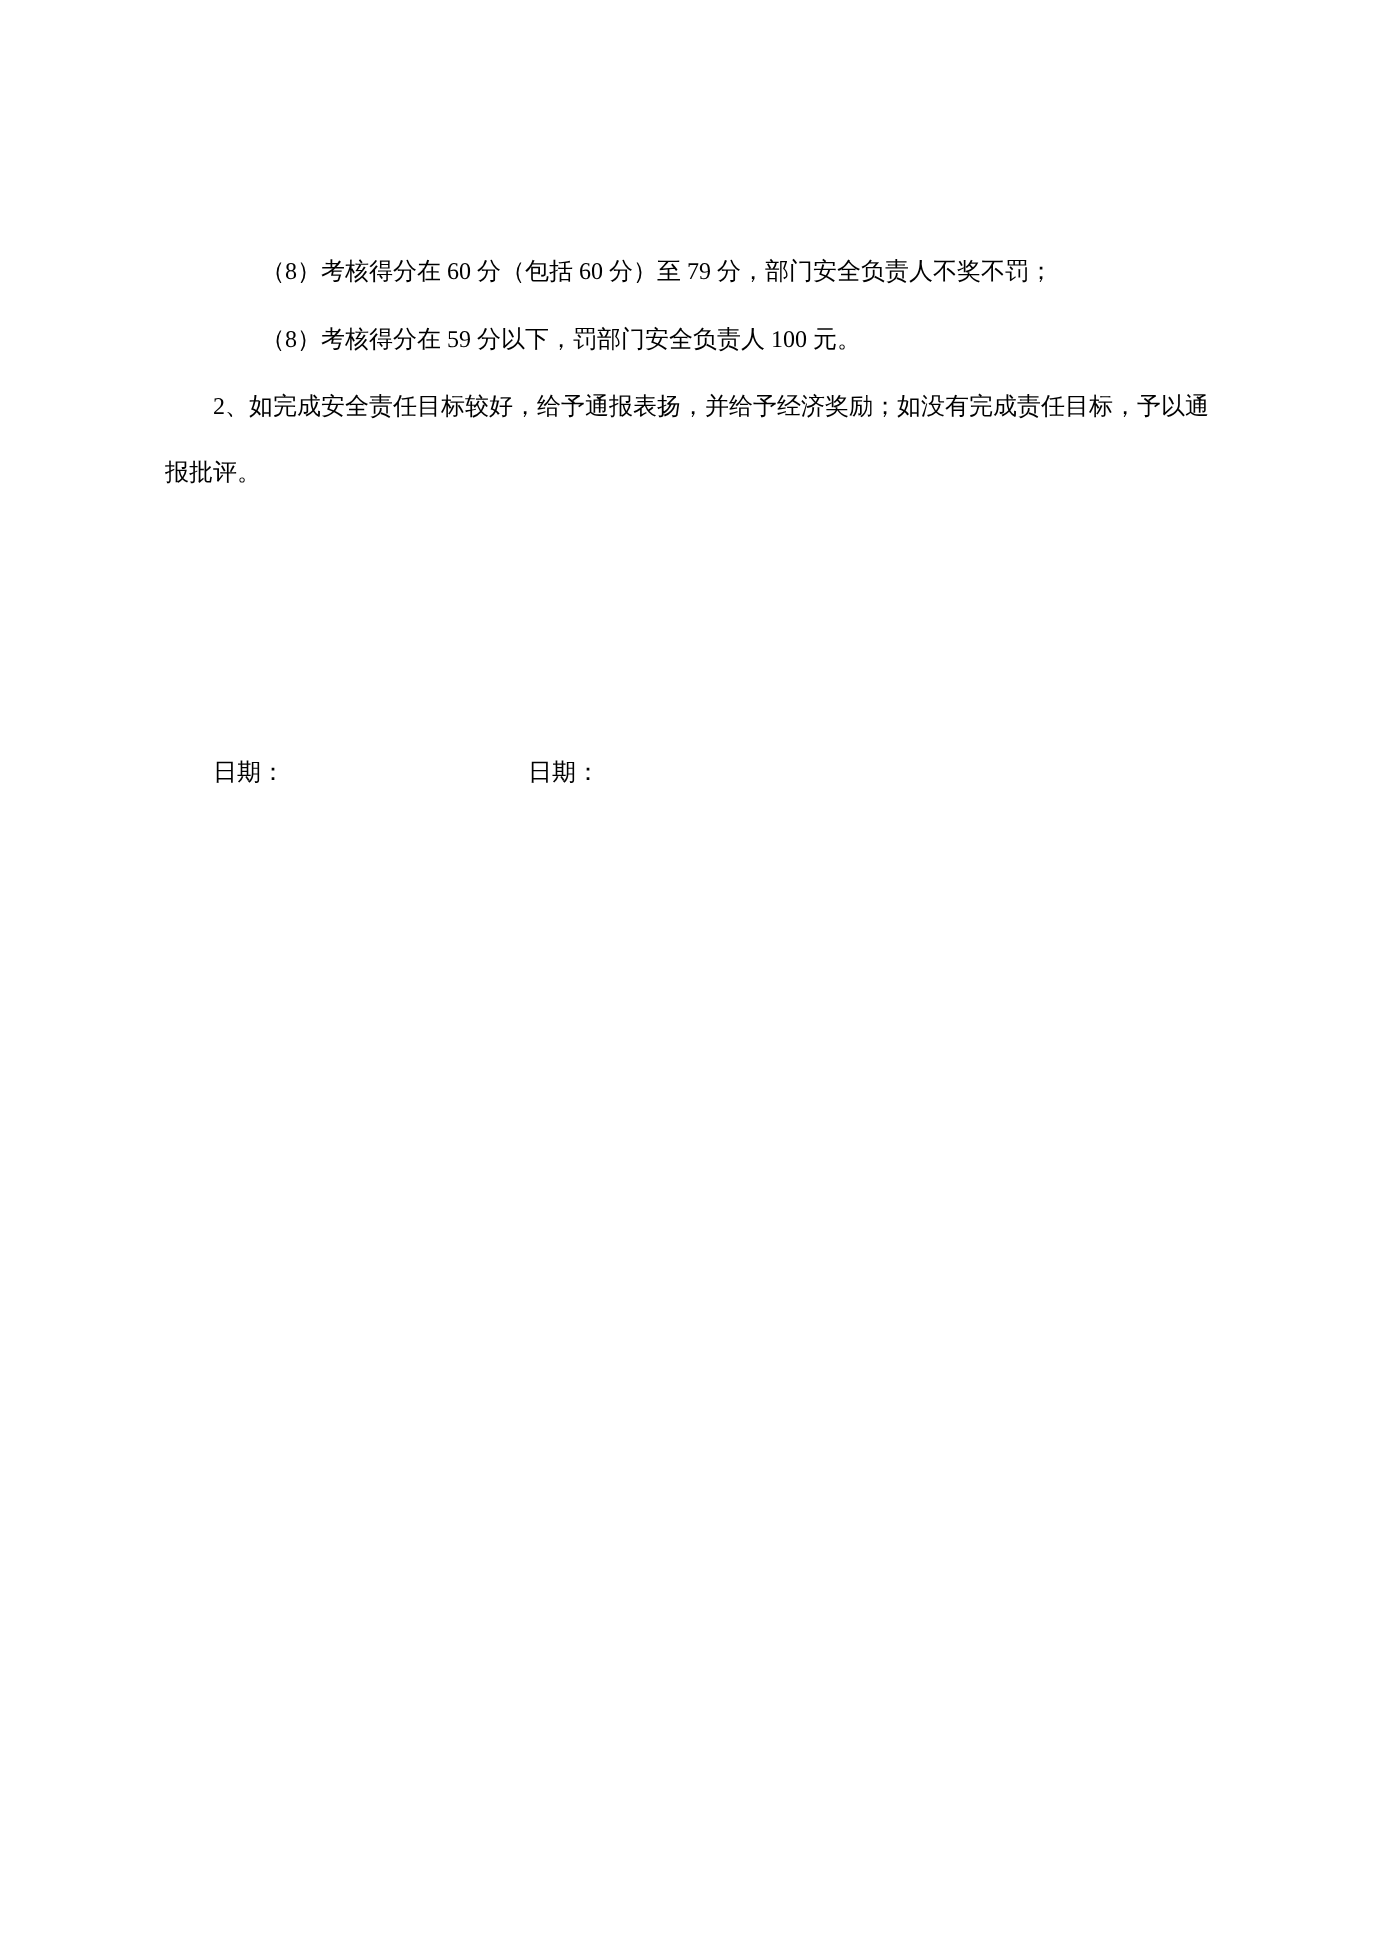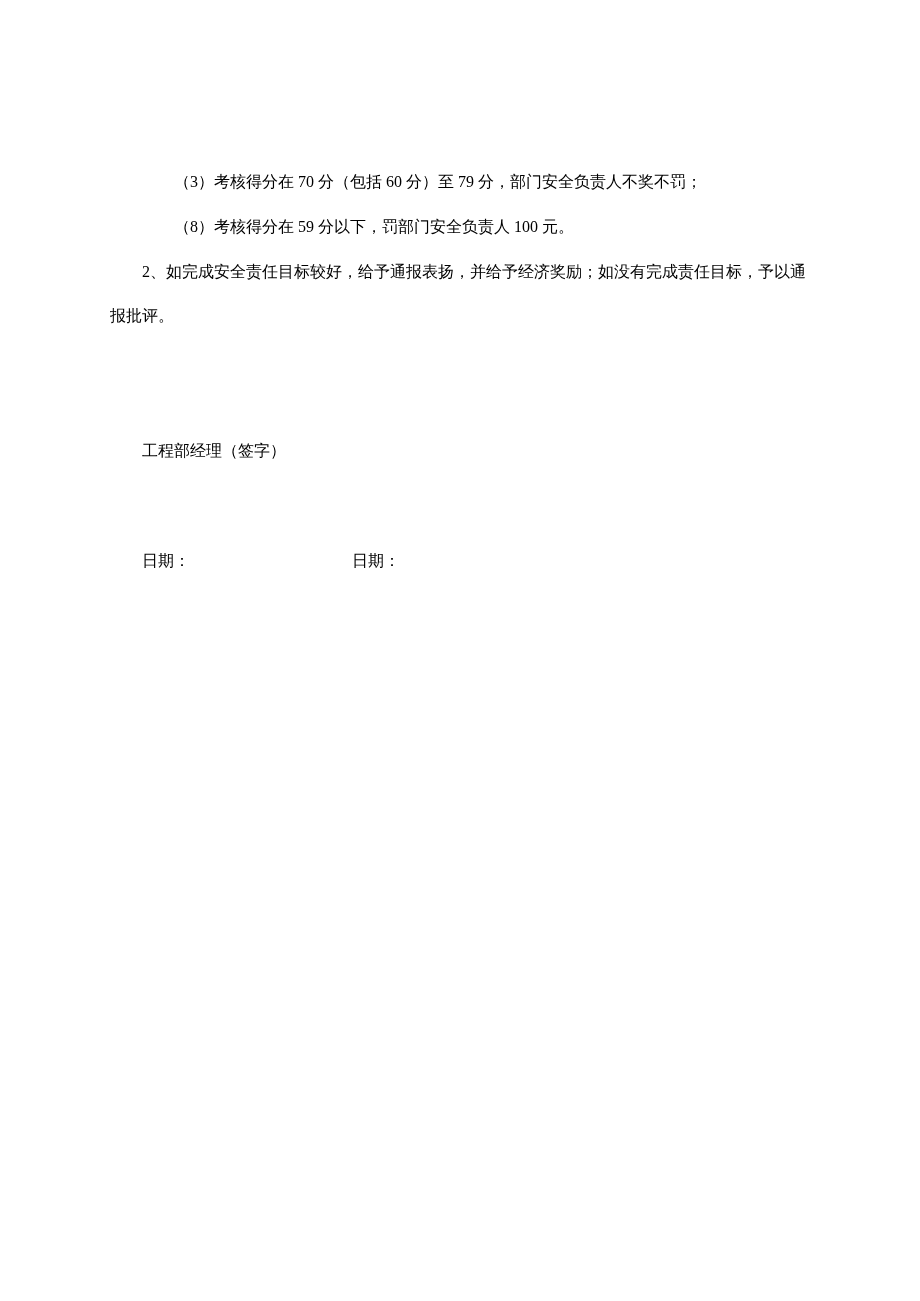--- a/index.html
+++ b/index.html
@@ -44,24 +44,23 @@
     .date-left {
       width: 210px;
     }
     .date-right {
       flex: 1;
     }
   </style>
 </head>
 <body>
 
-<p class="indent-1">（3）考核得分在 70 分（包括 60 分）至 79 分，部门安全负责人不奖不罚；</p>
+<p class="indent-1">（8）考核得分在 60 分（包括 60 分）至 79 分，部门安全负责人不奖不罚；</p>
 <p class="indent-1">（8）考核得分在 59 分以下，罚部门安全负责人 100 元。</p>
 <p class="indent-2">2、如完成安全责任目标较好，给予通报表扬，并给予经济奖励；如没有完成责任目标，予以通报批评。</p>
 
 <div class="sig-row">
-  <div class="sig-right">工程部经理（签字）</div>
 </div>
 
 <div class="date-row">
   <div class="date-left">日期：</div>
   <div class="date-right">日期：</div>
 </div>
 
 </body></html>

